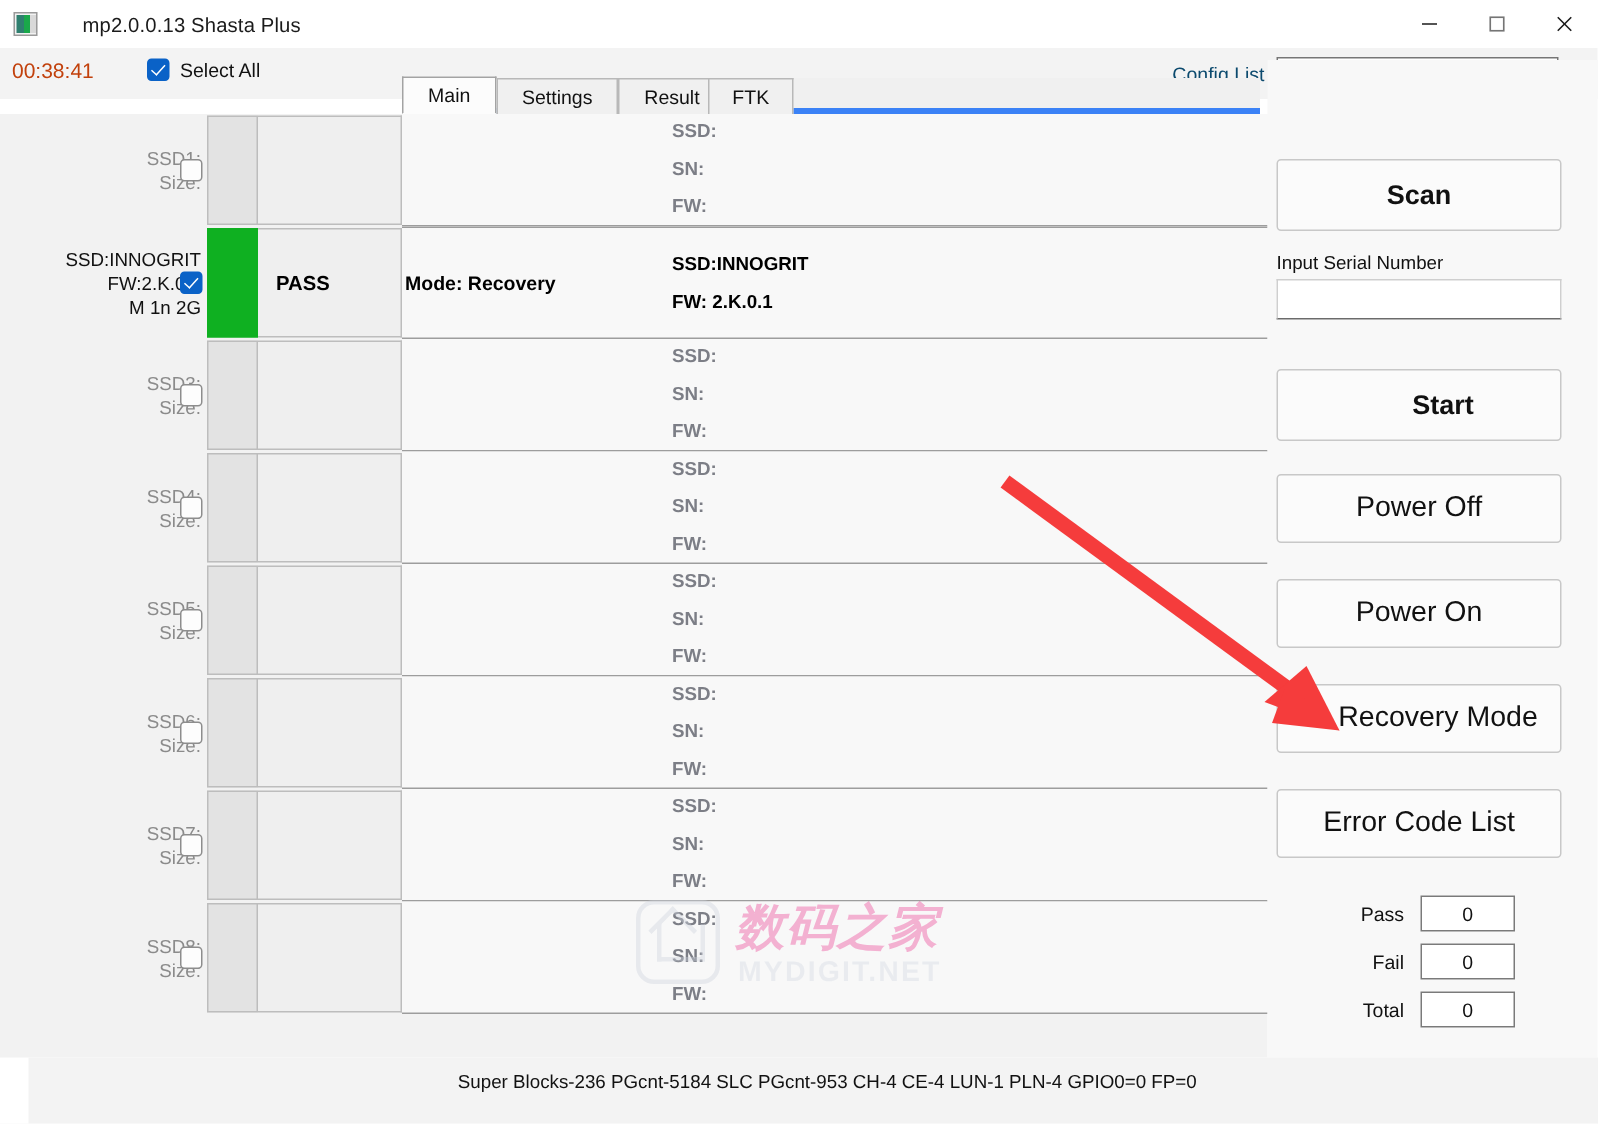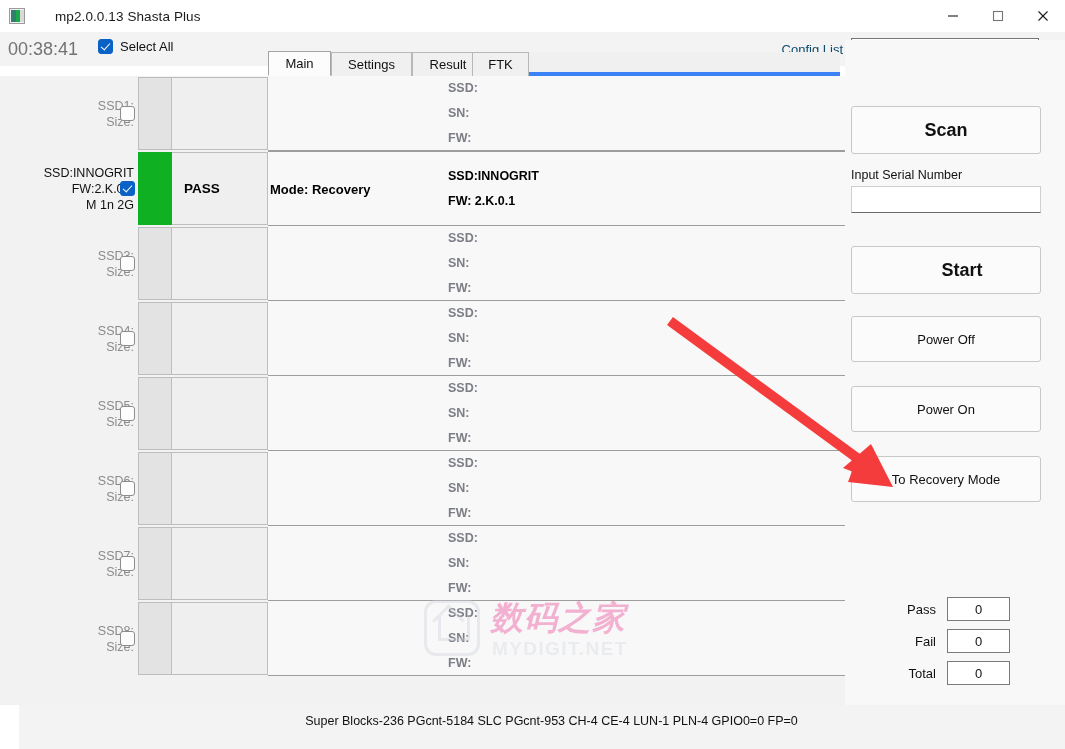--- a/index.html
+++ b/index.html
@@ -38,21 +38,21 @@
   #win-controls { position: absolute; right: 0; top: 0; display: flex; }
   .wbtn svg { display: block; }
 
   
   #toolbar {
     position: absolute; left: 0; top: 32px; width: 1065px; height: 34px;
     background: #f3f3f3;
   }
   #clock {
     position: absolute; left: 8px; top: 7px;
-    font-size: 18px; color: #737373;
+    font-size: 14px; color: #c2410c;
   }
   #selectall-wrap {
     position: absolute; left: 98px; top: 7px;
     display: flex; align-items: center; gap: 7px;
   }
   .cb {
     width: 15px; height: 15px; border-radius: 3px;
     border: 1px solid #8d8d8d; background: #fdfdfd; flex: none;
     position: relative;
   }
@@ -147,21 +147,21 @@
 
   
   #rightpanel {
     position: absolute; left: 845px; top: 40px; width: 220px; height: 665px;
     background: #f8f8f8;
   }
   .btn {
     position: absolute; left: 6px; width: 190px;
     background: #fbfbfb; border: 1px solid #c8c8c8; border-radius: 3px;
     display: flex; align-items: center; justify-content: center;
-    font-size: 13px; color: #111;
+    font-size: 19px; color: #111;
   }
   .btn.big { font-size: 18px; font-weight: bold; }
 
   #serial-label {
     position: absolute; left: 6px; top: 128px;
     font-size: 12.5px; color: #111;
   }
   #serial-input {
     position: absolute; left: 6px; top: 146px; width: 190px; height: 27px;
     background: #fff; border: 1px solid #cfcfcf; border-bottom: 1px solid #6b6b6b;
@@ -468,20 +468,21 @@
   <div class="btn big" style="top:66px;height:48px;">Scan</div>
 
   <div id="serial-label">Input Serial Number</div>
   <div id="serial-input" placeholder=""></div>
 
   <div class="btn big" style="top:206px;height:48px;padding-left:32px;">Start</div>
 
   <div class="btn" style="top:276px;height:46px;">Power Off</div>
   <div class="btn" style="top:346px;height:46px;">Power On</div>
   <div class="btn" style="top:416px;height:46px;">To Recovery Mode</div>
+  <div class="btn" style="top:486px;height:46px;">Error Code List</div>
 
   <div class="counter-row" style="top:556px;">
     <div class="clabel">Pass</div>
     <div class="cbox">0</div>
   </div>
   <div class="counter-row" style="top:588px;">
     <div class="clabel">Fail</div>
     <div class="cbox">0</div>
   </div>
   <div class="counter-row" style="top:620px;">

